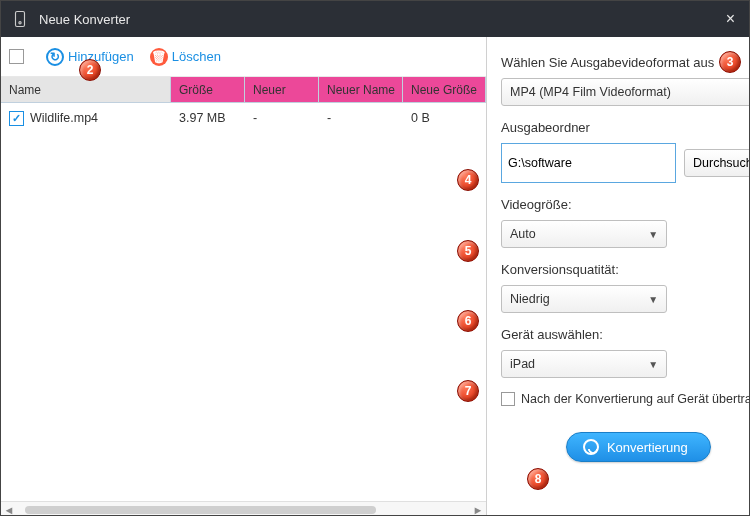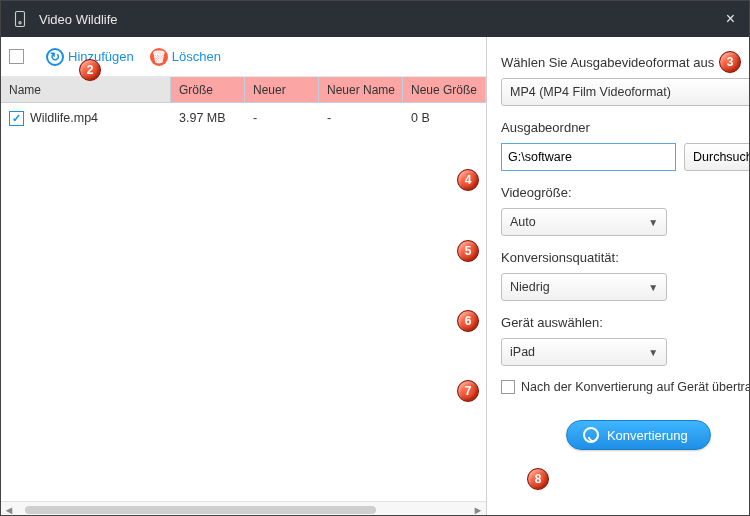--- a/index.html
+++ b/index.html
@@ -16,21 +16,21 @@
 .left{flex:1;display:flex;flex-direction:column;border-right:1px solid #d0d0d0}
 
 .toolbar{height:40px;display:flex;align-items:center;padding:0 8px;gap:4px;border-bottom:1px solid #e8e8e8}
 .toolbar .master-check{width:15px;height:15px;border:1px solid #999;margin-right:12px;background:#fff}
 .toolbar-btn{display:flex;align-items:center;gap:4px;font-size:13px;color:#1a8fe3;padding:4px 6px;cursor:pointer}
 .toolbar-btn .ico{width:18px;height:18px;border-radius:50%;display:inline-flex;align-items:center;justify-content:center;color:#fff;font-size:12px;font-weight:bold}
 .toolbar-btn.add .ico{border:2px solid #1a8fe3;color:#1a8fe3;background:#fff}
 .toolbar-btn.del .ico{background:#ff5a3c}
 
 .thead{display:flex;height:26px;font-size:12px;color:#333}
-.thead .th{background:#fca5a5;border-right:1px solid #c0d0de;border-bottom:1px solid #c0d0de;display:flex;align-items:center;padding:0 8px;overflow:hidden;white-space:nowrap}
+.thead .th{background:#ec4899;border-right:1px solid #c0d0de;border-bottom:1px solid #c0d0de;display:flex;align-items:center;padding:0 8px;overflow:hidden;white-space:nowrap}
 .th.c0{width:170px;background:#e5e5e5}
 .th.c1{width:74px}
 .th.c2{width:74px}
 .th.c3{width:84px}
 .th.c4{flex:1}
 
 .trow{display:flex;height:30px;font-size:12.5px;color:#333;align-items:center}
 .trow .td{padding:0 8px;overflow:hidden;white-space:nowrap;display:flex;align-items:center}
 .td.c0{width:170px;gap:6px}
 .td.c1{width:74px}
@@ -43,42 +43,42 @@
 .scroll-track .arrow{width:16px;text-align:center;color:#888;font-size:11px}
 .scroll-track .thumb{position:absolute;left:24px;right:110px;height:8px;top:4px;background:#cfcfcf;border-radius:4px}
 
 .right{width:304px;padding:12px 14px 8px 14px;display:flex;flex-direction:column;gap:8px;font-size:13px;color:#333}
 .field-label{font-size:13px;color:#333;margin-top:6px}
 .select{height:28px;border:1px solid #bfbfbf;border-radius:3px;background:linear-gradient(#fff,#f0f0f0);display:flex;align-items:center;padding:0 8px;font-size:12.5px;position:relative;cursor:pointer}
 .select.full{width:100%}
 .select .chev{position:absolute;right:8px;color:#555;font-size:10px}
 .select.small{width:166px}
 .row{display:flex;gap:8px;align-items:center}
-.text-input{height:28px;border:1px solid #5aa7e0;padding:4px 6px;font-size:12.5px;flex:1;outline:none;background:#fff}
+.text-input{height:40px;border:1px solid #5aa7e0;padding:4px 6px;font-size:12.5px;flex:1;outline:none;background:#fff}
 .btn-plain{height:28px;border:1px solid #bfbfbf;border-radius:3px;background:linear-gradient(#fff,#f0f0f0);padding:0 8px;font-size:12.5px;cursor:pointer}
 .chk-row{display:flex;align-items:center;gap:6px;font-size:12.5px;margin-top:6px}
 .chk{width:14px;height:14px;border:1px solid #999;background:#fff}
 .convert-wrap{display:flex;justify-content:center;margin-top:18px}
 .convert-btn{height:30px;border-radius:15px;background:linear-gradient(#3fb5ff,#1f8fe6);color:#fff;border:1px solid #1a7ec7;padding:0 22px 0 16px;display:flex;align-items:center;gap:8px;font-size:13px;cursor:pointer;box-shadow:0 1px 2px rgba(0,0,0,.2)}
 .convert-btn .ci{width:16px;height:16px;display:inline-block;border:2px solid #fff;border-radius:50%;position:relative}
 .convert-btn .ci:before{content:"";position:absolute;top:3px;left:3px;width:6px;height:6px;border:2px solid #fff;border-top-color:transparent;border-left-color:transparent;border-radius:50%;transform:rotate(45deg)}
 
 .badge{position:absolute;width:22px;height:22px;border-radius:50%;background:radial-gradient(circle at 35% 30%,#ff7a5a,#d81e00);border:1.5px solid #8a0c00;color:#fff;font-weight:bold;font-size:12px;display:flex;align-items:center;justify-content:center;box-shadow:inset -2px -2px 3px rgba(0,0,0,.25),inset 2px 2px 3px rgba(255,255,255,.4);z-index:50;pointer-events:none}
 </style>
 </head>
 <body>
 
 <div class="titlebar">
   <span class="app-icon">
     <svg viewBox="0 0 24 24">
         <rect x="6" y="2" width="12" height="20" rx="2"></rect>
         <circle cx="12" cy="17" r="1.5"></circle>
       </svg>
   </span>
-  <span class="title">Video Wildlife</span>
+  <span class="title">Neue Konverter</span>
   <span class="close">×</span>
 </div>
 
 <div class="main">
 
   <div class="left">
     <div class="toolbar">
       <span class="master-check"></span>
       <span class="toolbar-btn add">
         <span class="ico">↻</span>

